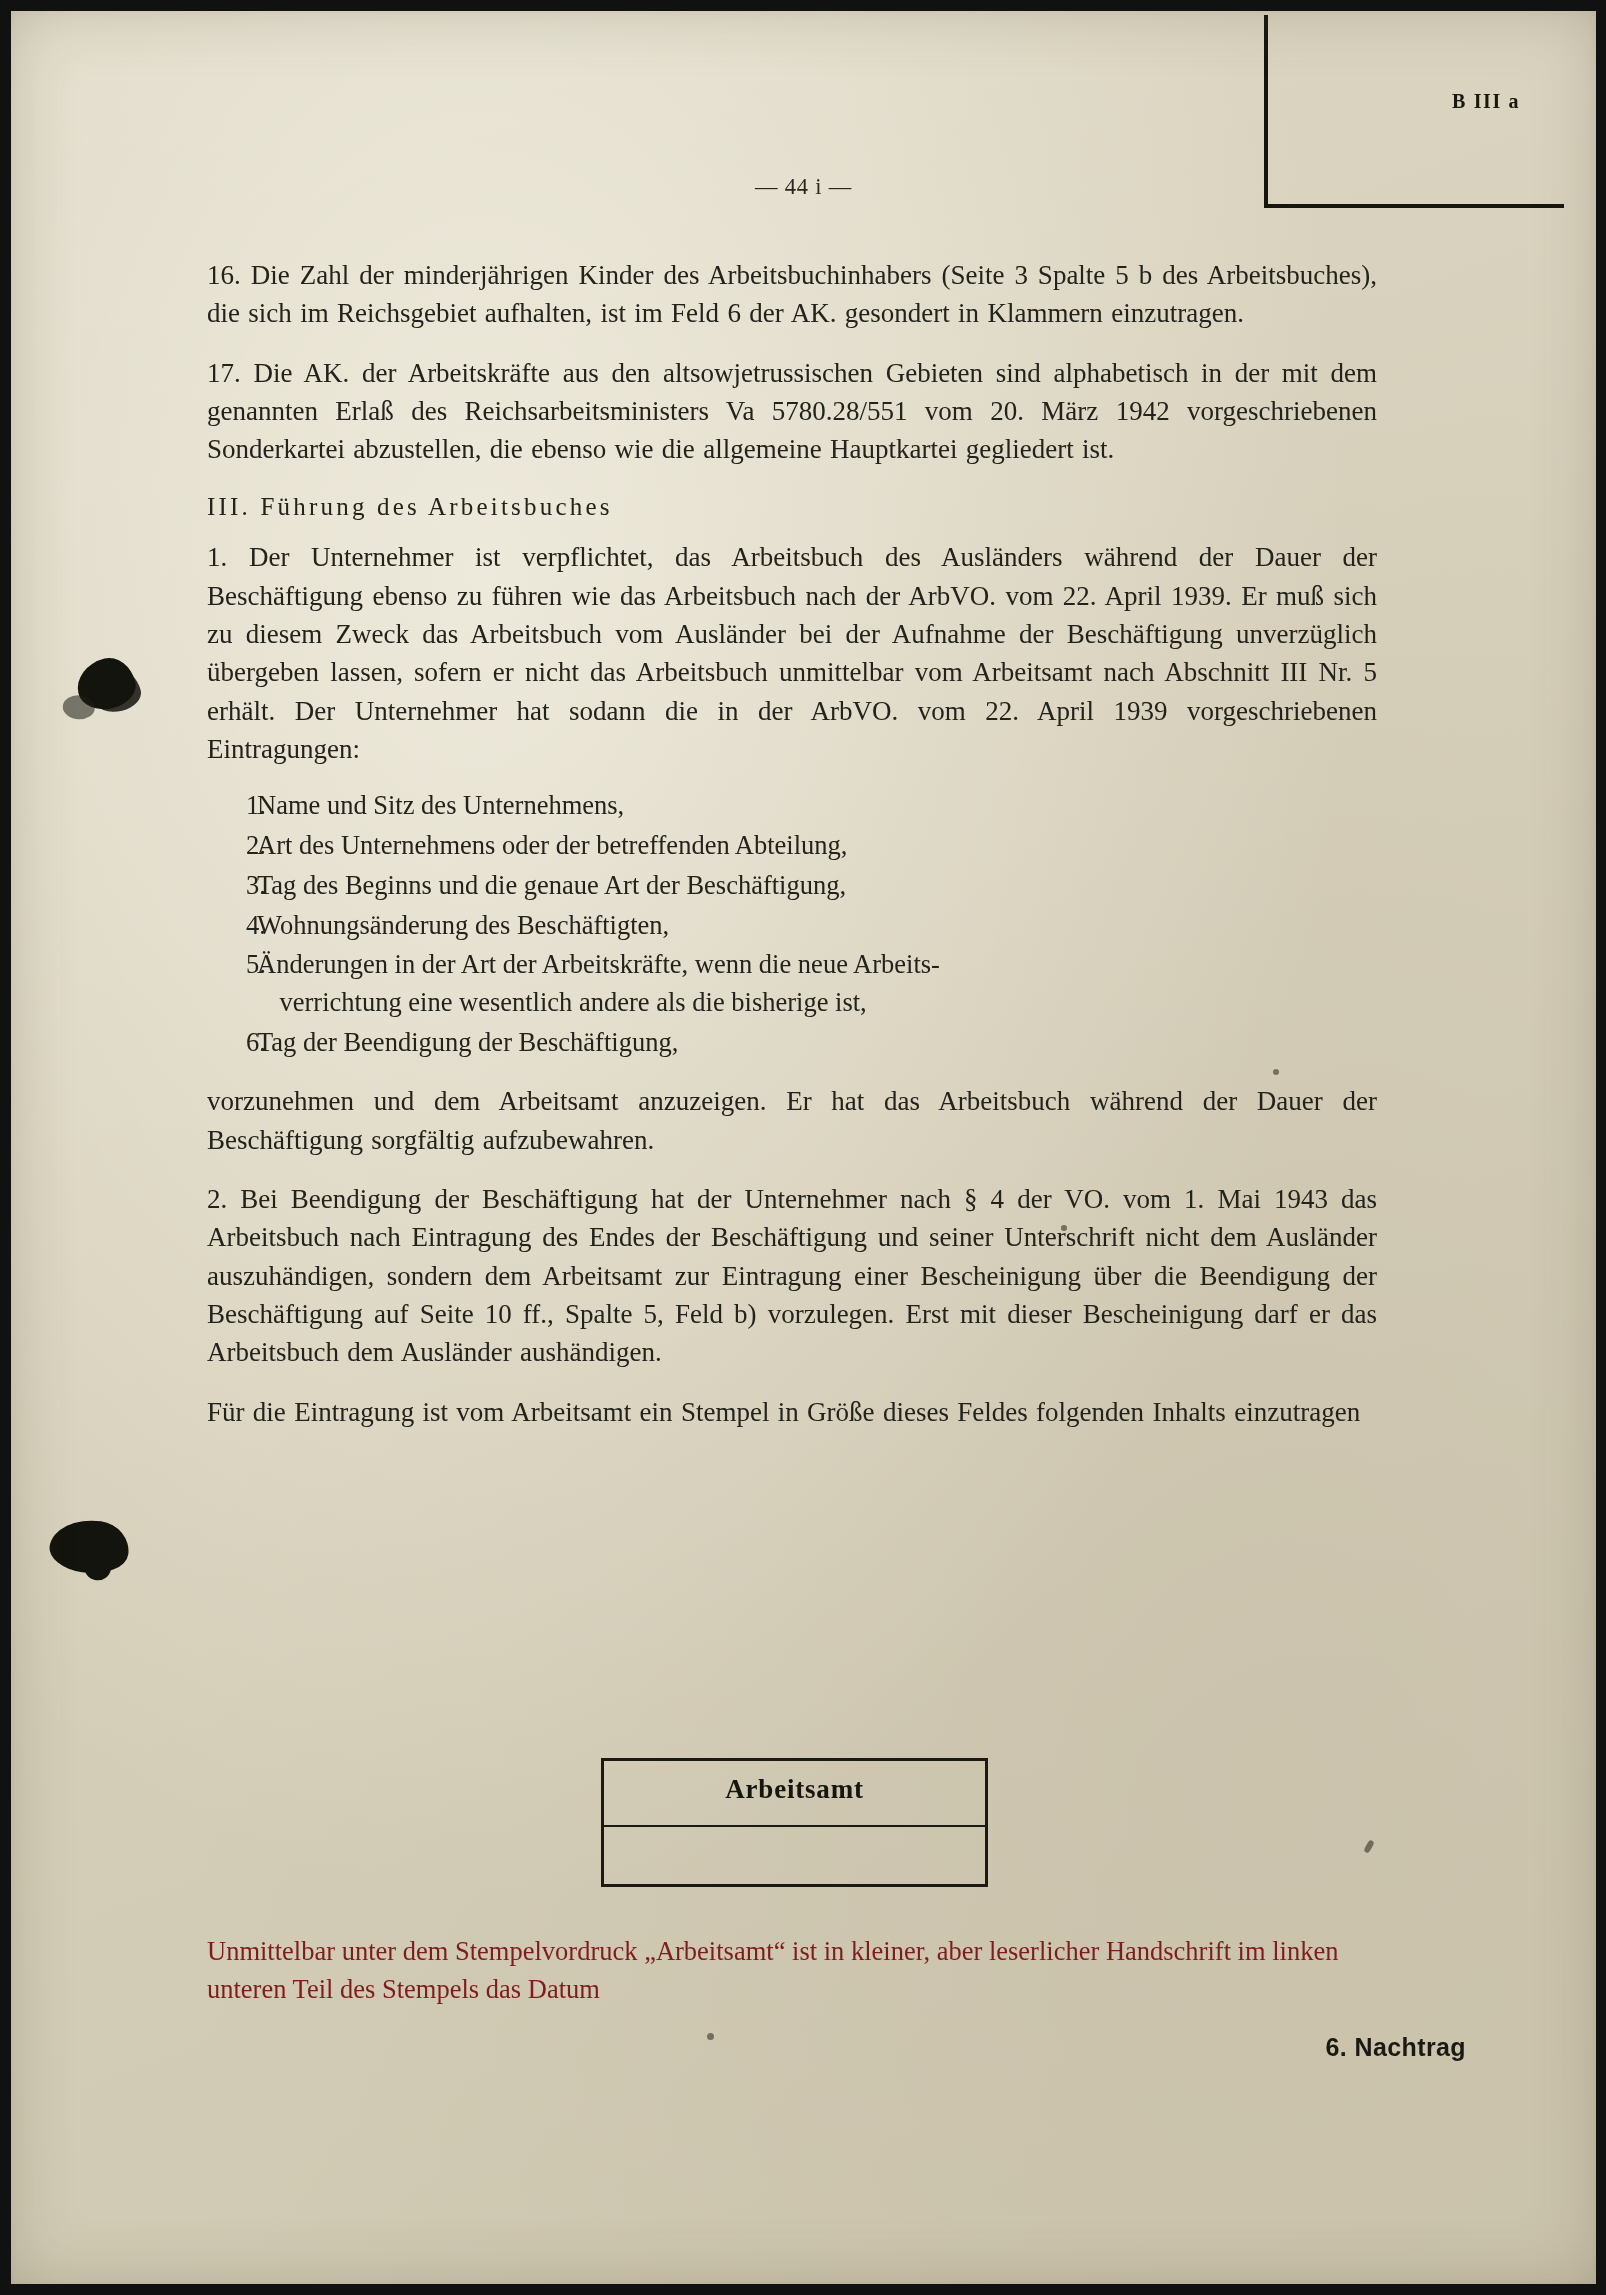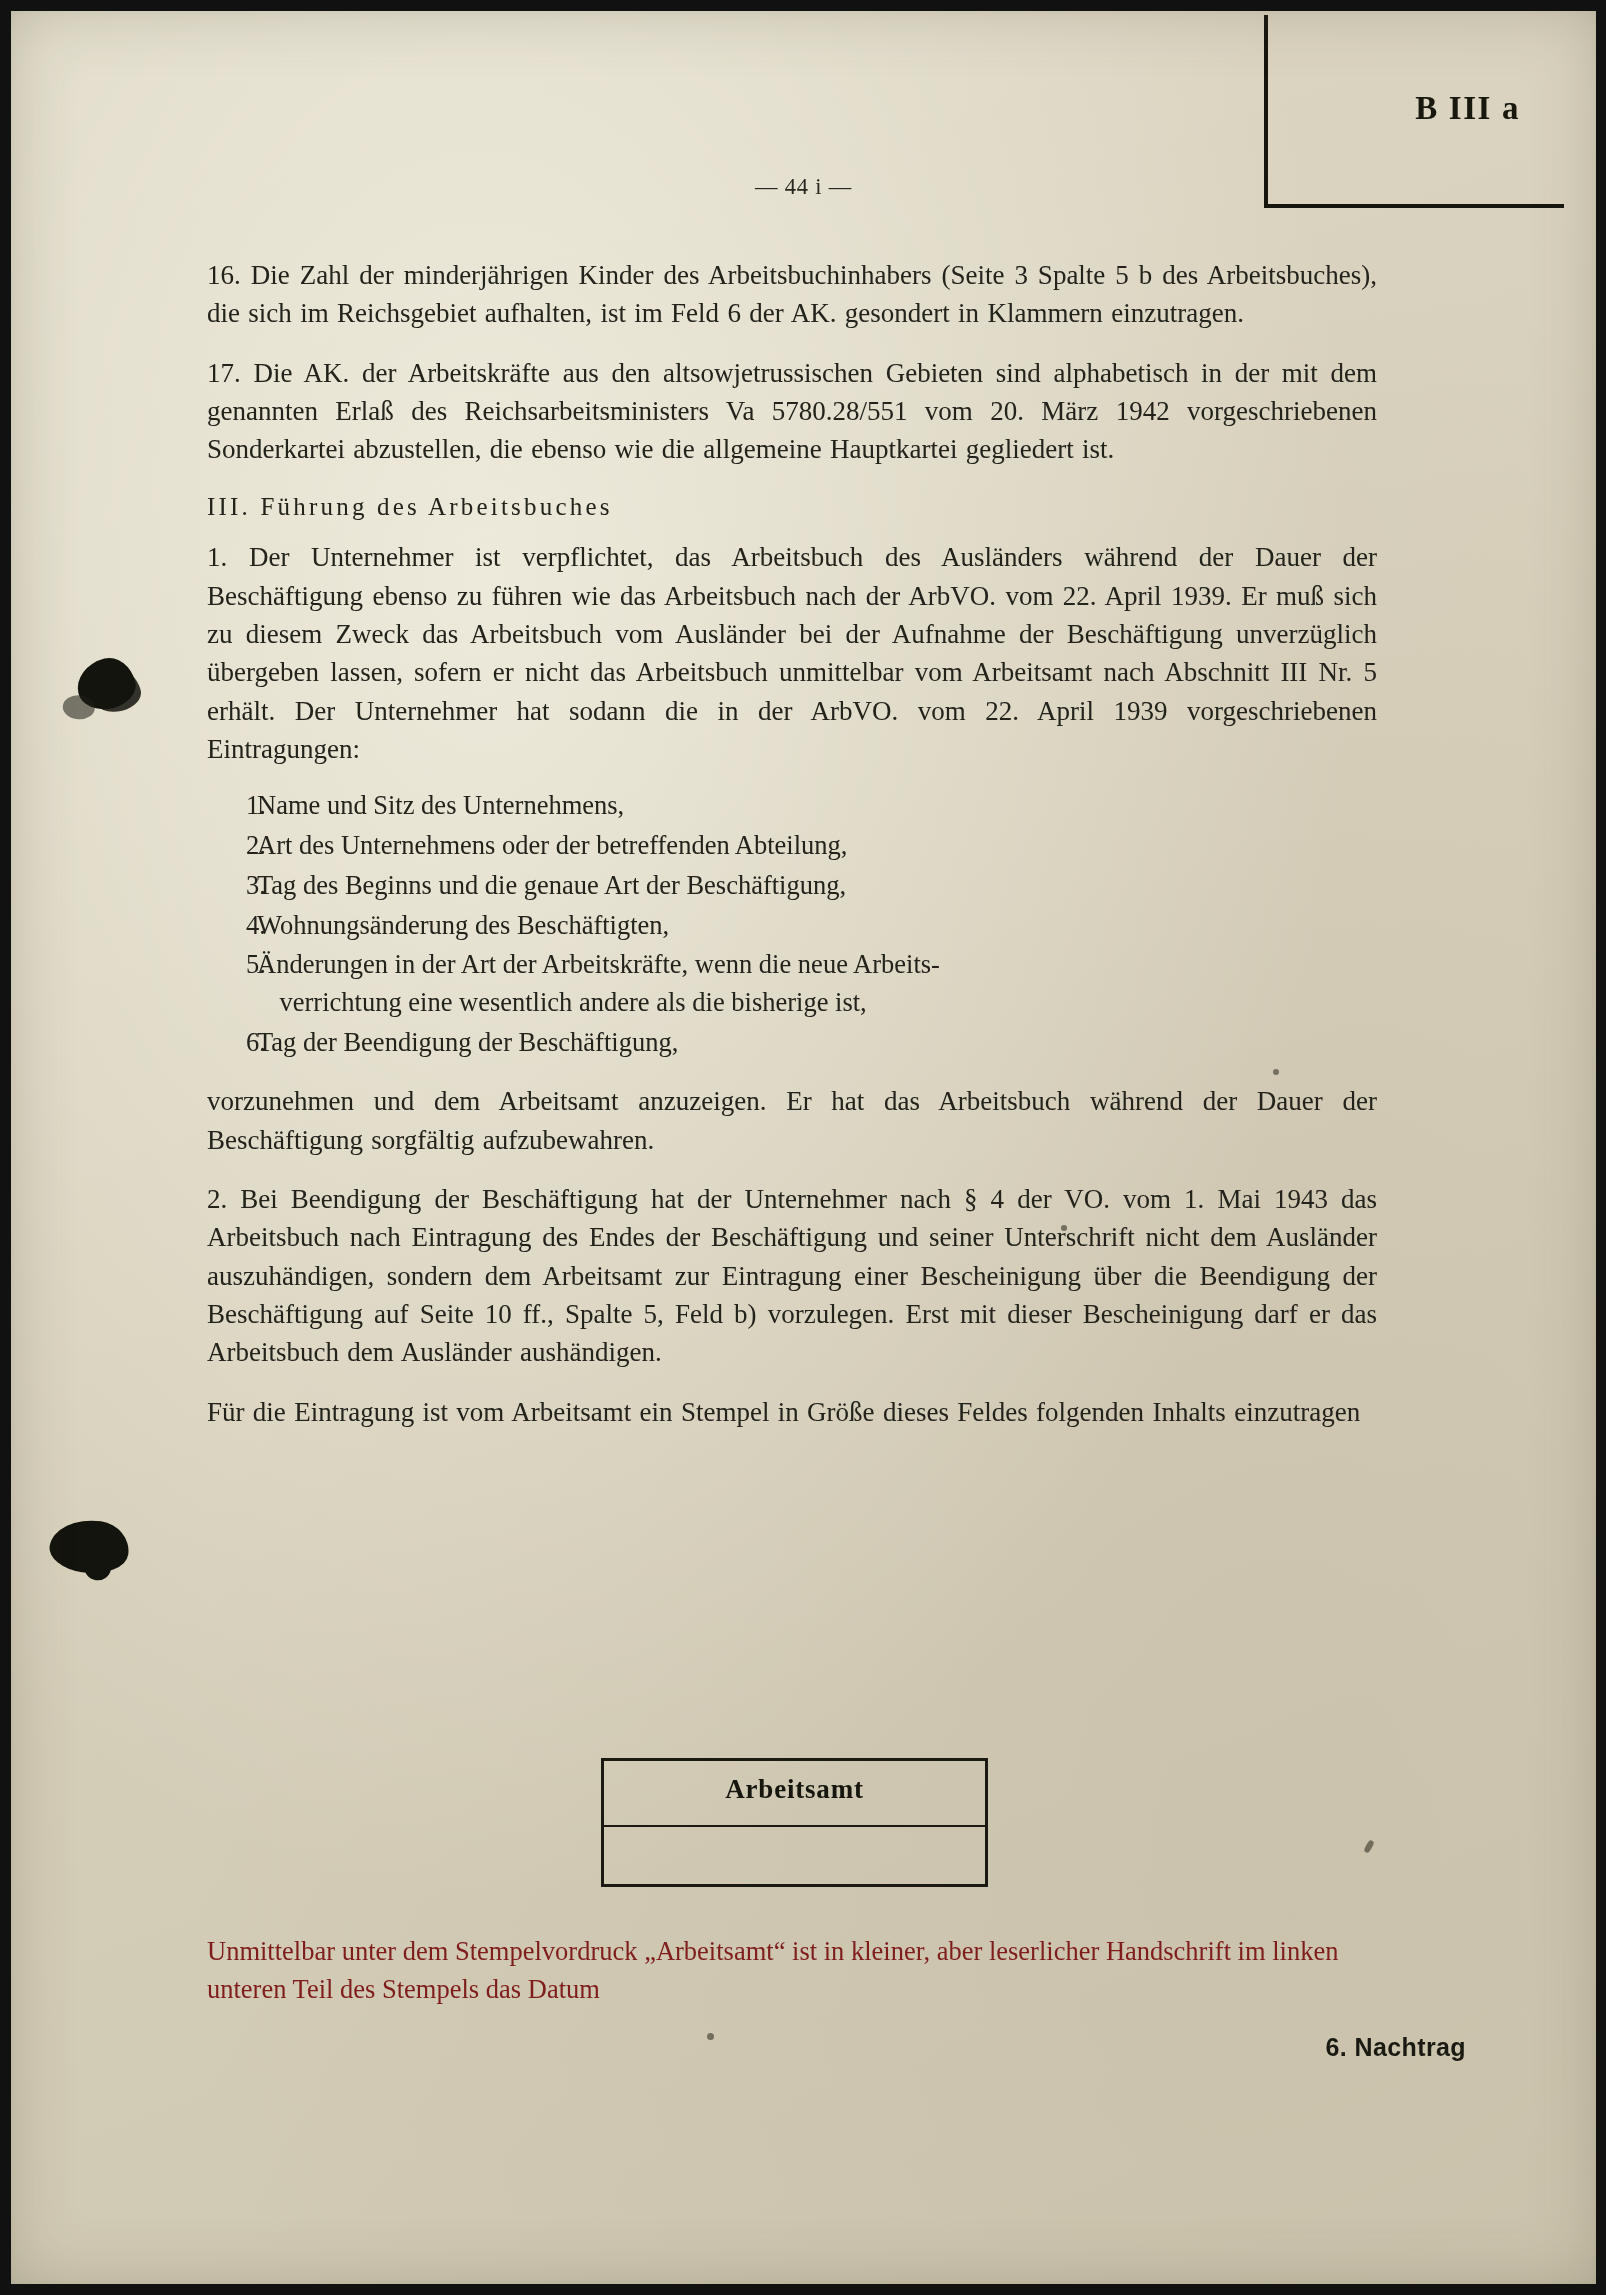--- a/index.html
+++ b/index.html
@@ -50,21 +50,21 @@
     border-left: 4px solid #16160f;
     border-bottom: 4px solid #16160f;
     box-sizing: border-box;
   }
   .corner-label {
     position: absolute;
     right: 87px;
     top: 90px;
     font-family: "Liberation Serif", serif;
     font-weight: bold;
-    font-size: 33px;
+    font-size: 20px;
     letter-spacing: 1.6px;
     color: #18180f;
     white-space: nowrap;
   }
 
   .page-number {
     position: absolute;
     left: 0;
     top: 174px;
     width: 1575px;

